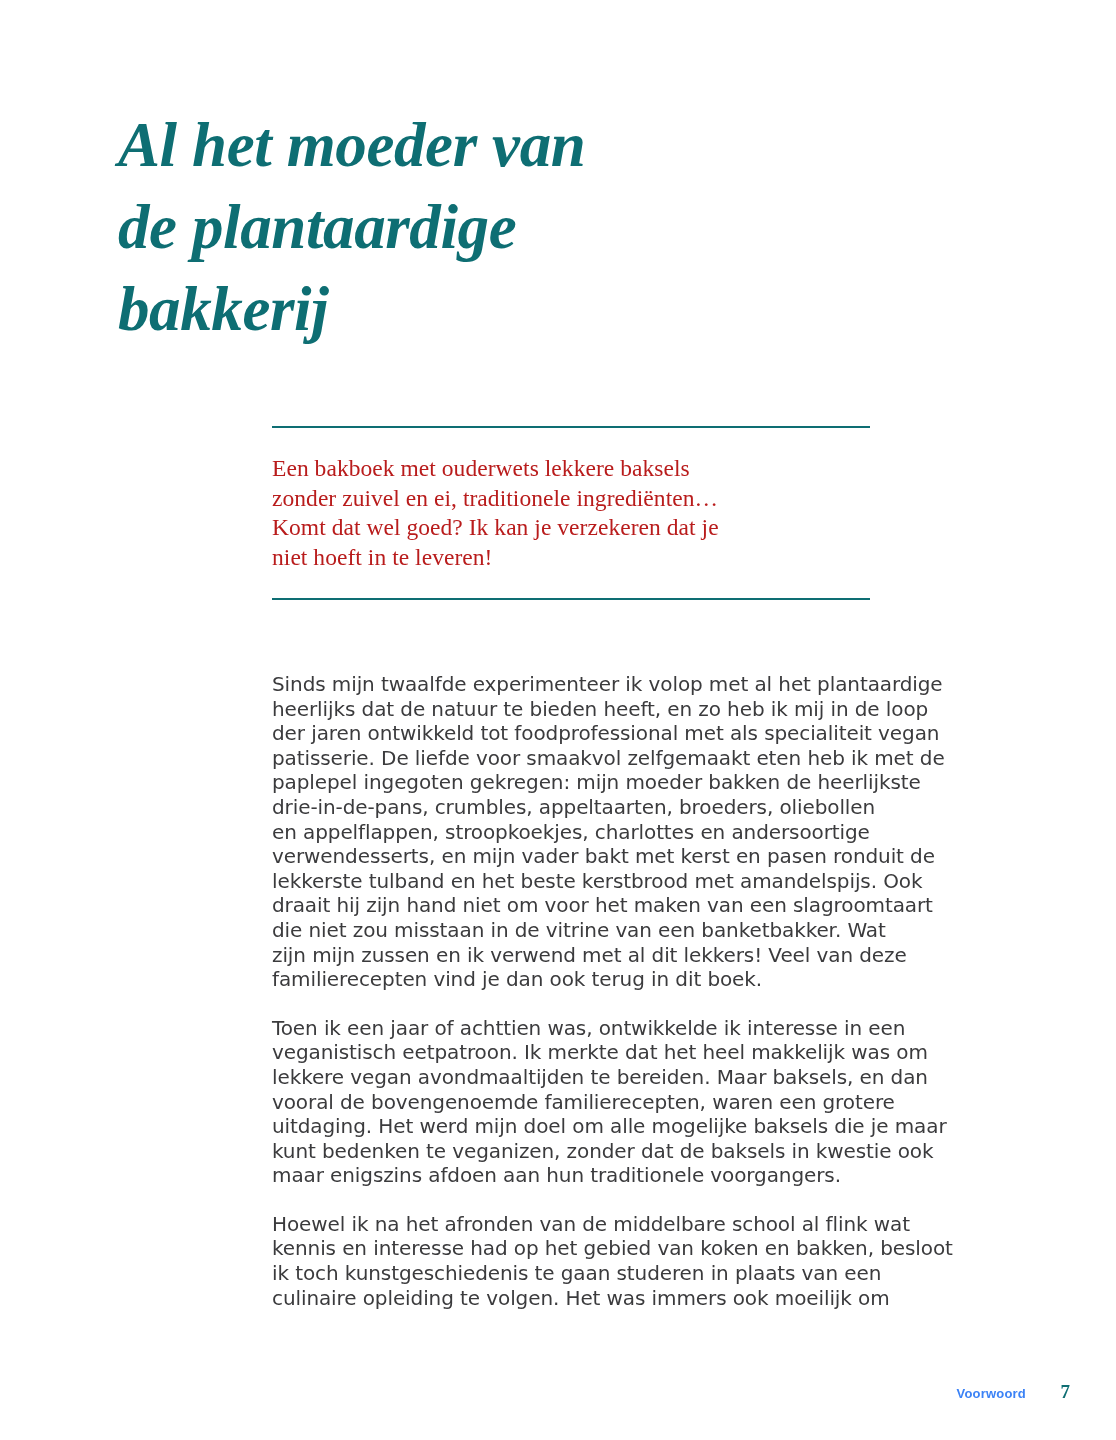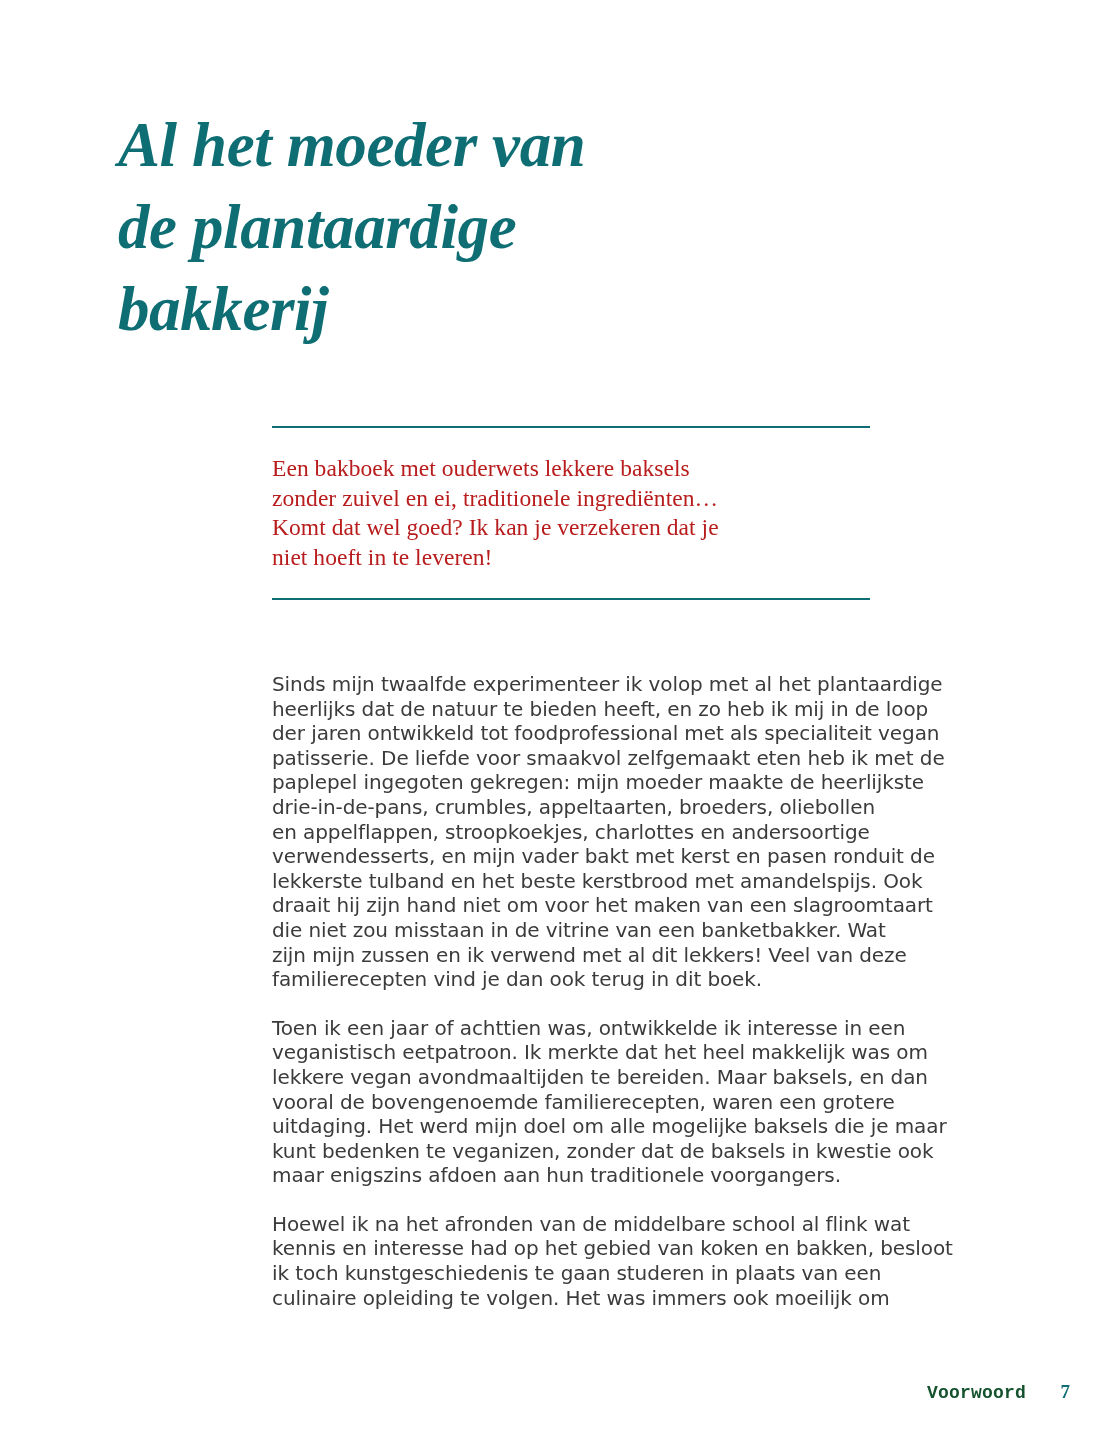--- a/index.html
+++ b/index.html
@@ -91,24 +91,24 @@
     position: absolute;
     left: 0;
     right: 46px;
     top: 1381px;
     display: flex;
     justify-content: flex-end;
     align-items: baseline;
     gap: 30px;
   }
   .footer-label {
-    font-family: Liberation Mono, monospace;
+    font-family: Liberation Sans, sans-serif;
     font-weight: 700;
-    font-size: 18px;
-    color: #14532d;
+    font-size: 13px;
+    color: #3b82f6;
     letter-spacing: 0.2px;
   }
   .footer-pagenum {
     font-family: "Liberation Serif", "DejaVu Serif", serif;
     font-weight: 700;
     font-size: 19px;
     color: #0e6e73;
     min-width: 14px;
     text-align: right;
   }
@@ -135,21 +135,21 @@
     <hr class="rule">
   </div>
 
   <div class="body-block">
 
     <p class="para">
       <span class="bline">Sinds mijn twaalfde experimenteer ik volop met al het plantaardige</span>
       <span class="bline">heerlijks dat de natuur te bieden heeft, en zo heb ik mij in de loop</span>
       <span class="bline">der jaren ontwikkeld tot foodprofessional met als specialiteit vegan</span>
       <span class="bline">patisserie. De liefde voor smaakvol zelfgemaakt eten heb ik met de</span>
-      <span class="bline">paplepel ingegoten gekregen: mijn moeder maakte de heerlijkste</span>
+      <span class="bline">paplepel ingegoten gekregen: mijn moeder bakken de heerlijkste</span>
       <span class="bline">drie-in-de-pans, crumbles, appeltaarten, broeders, oliebollen</span>
       <span class="bline">en appelflappen, stroopkoekjes, charlottes en andersoortige</span>
       <span class="bline">verwendesserts, en mijn vader bakt met kerst en pasen ronduit de</span>
       <span class="bline">lekkerste tulband en het beste kerstbrood met amandelspijs. Ook</span>
       <span class="bline">draait hij zijn hand niet om voor het maken van een slagroomtaart</span>
       <span class="bline">die niet zou misstaan in de vitrine van een banketbakker. Wat</span>
       <span class="bline">zijn mijn zussen en ik verwend met al dit lekkers! Veel van deze</span>
       <span class="bline">familierecepten vind je dan ook terug in dit boek.</span>
     </p>
 

